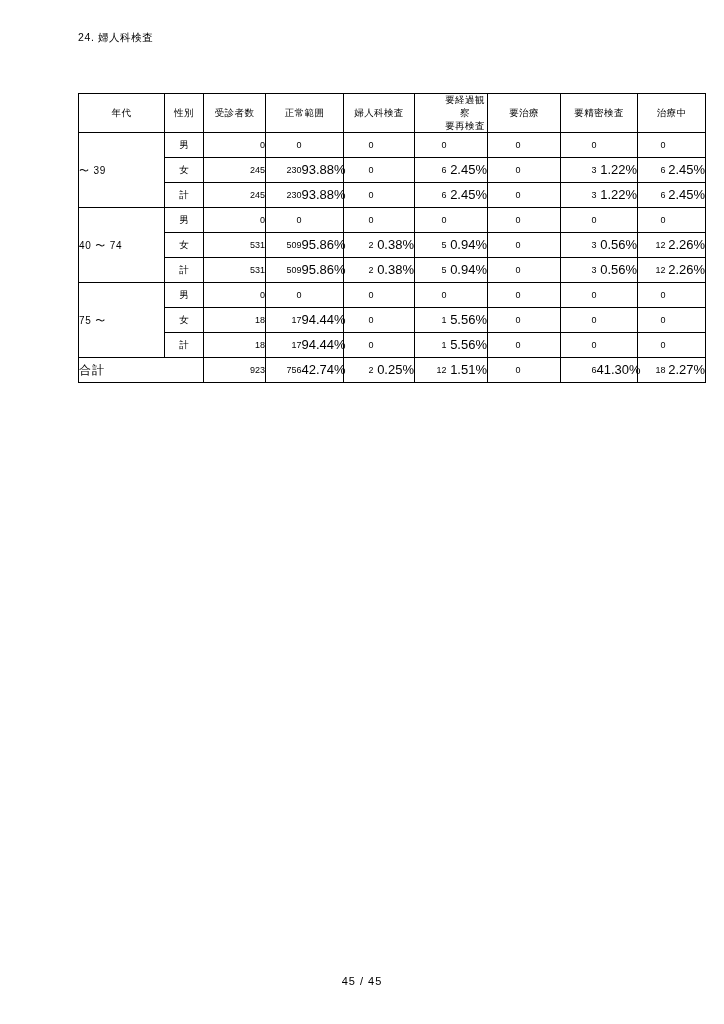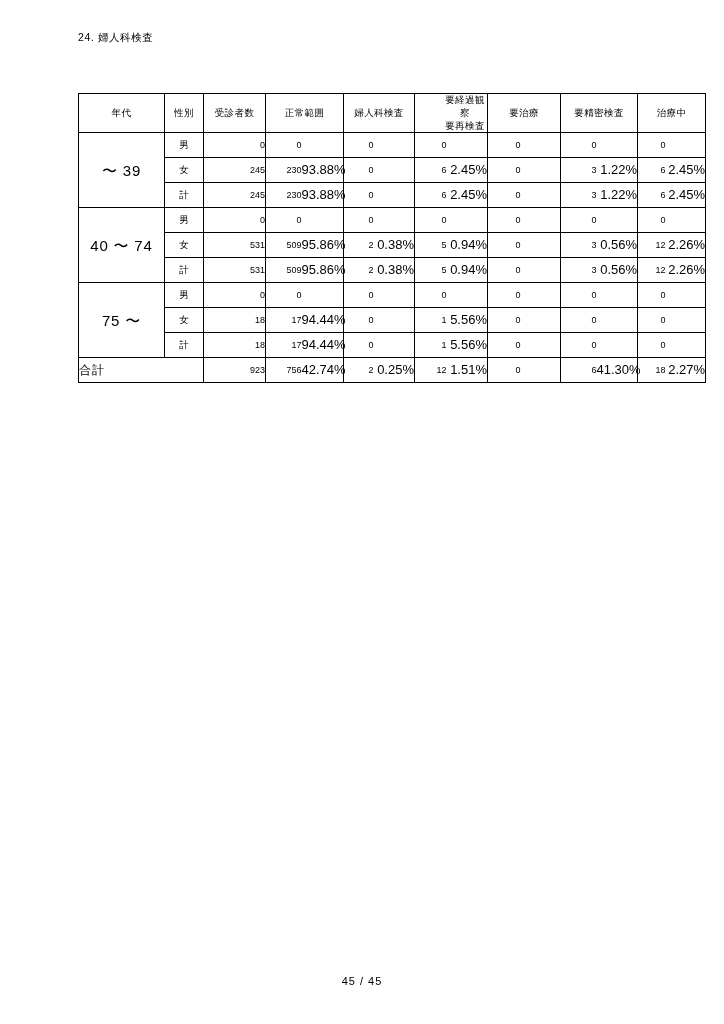--- a/index.html
+++ b/index.html
@@ -59,22 +59,22 @@
   }
   .hdr .two-line {
     line-height: 1.35;
     padding-left: 28px;
   }
   
   .bodyrow td {
     height: 24px;
   }
   .c-era {
-    text-align: center;
-    font-size: 15px;
+    text-align: left;
+    font-size: 10px;
     letter-spacing: 0.8px;
   }
   .c-sex {
     text-align: center;
     font-size: 9.5px;
   }
   .num {
     text-align: right;
     padding-right: 6px;
     font-size: 9px;

